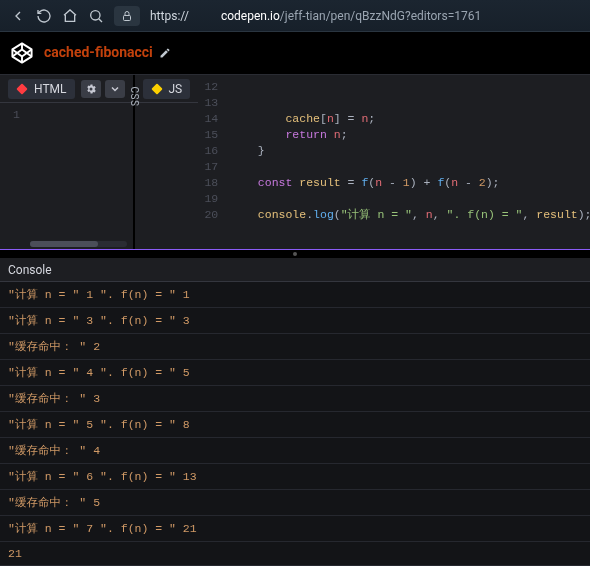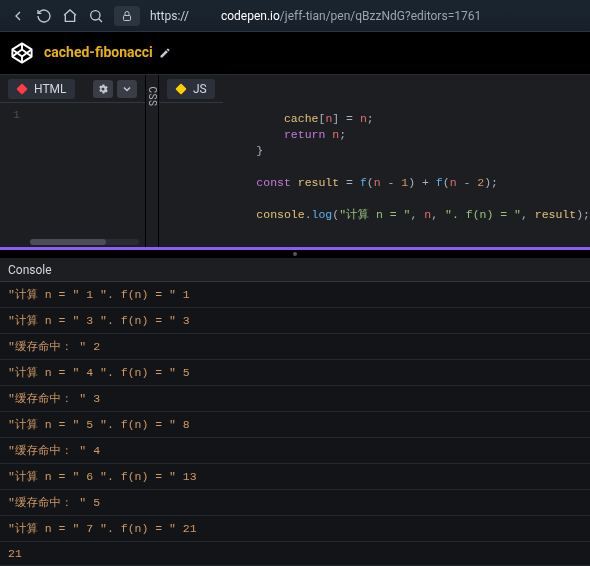--- a/index.html
+++ b/index.html
@@ -54,32 +54,32 @@
     gap: 10px;
     padding: 0 10px;
   }
   .logo {
     width: 24px; height: 24px;
     color: #fff;
   }
   .logo svg { width: 24px; height: 24px; }
   .pen-meta { display: flex; flex-direction: column; line-height: 1.1; }
   .pen-title-row { display: flex; align-items: center; gap: 6px; }
-  .pen-title { font-weight: 700; font-size: 14px; color: #eab308; }
+  .pen-title { font-weight: 700; font-size: 14px; color: #c2410c; }
   .pen-author { font-size: 11px; color: #9aa5b1; }
   .pencil-icon { width: 12px; height: 12px; color: #c0c8d0; }
   .pencil-icon svg { width: 12px; height: 12px; }
 
   
   .editors {
     display: flex;
     height: 176px;
     background: #1d1e22;
     border-top: 1px solid #2a2c33;
-    border-bottom: 3px solid #8b5cf6;
+    border-bottom: 1px solid #8b5cf6;
   }
   .pane-html { width: 186px; display: flex; flex-direction: column; background:#1d1e22; border-right: 1px solid #000;}
   .pane-css-tab {
     width: 16px;
     background: #1d1e22;
     border-right: 1px solid #000;
     position: relative;
   }
   .pane-css-tab .vlabel {
     position: absolute;
@@ -301,20 +301,31 @@
   <div class="pane-js">
     <div class="pane-tabbar">
       <div class="tab-chip">
         <svg class="js-icon" viewBox="0 0 12 12">
             <rect x="2" y="2" width="8" height="8" rx="1" transform="rotate(45 6 6)"></rect>
           </svg>
         <span class="label">JS</span>
       </div>
     </div>
     <div class="code-area">
+      <div class="gutter" id="js-gutter">
+          <div>12</div>
+          <div>13</div>
+          <div>14</div>
+          <div>15</div>
+          <div>16</div>
+          <div>17</div>
+          <div>18</div>
+          <div>19</div>
+          <div>20</div>
+        </div>
       <div class="code" id="js-code"><div class="line">        </div><div class="line"></div><div class="line">        <span class="tok-ident">cache</span><span class="tok-punc">[</span><span class="tok-var">n</span><span class="tok-punc">] = </span><span class="tok-var">n</span><span class="tok-punc">;</span></div><div class="line">        <span class="tok-kw">return</span><span class="tok-punc"> </span><span class="tok-var">n</span><span class="tok-punc">;</span></div><div class="line">    <span class="tok-punc">}</span></div><div class="line"></div><div class="line">    <span class="tok-kw">const</span><span class="tok-punc"> </span><span class="tok-ident">result</span><span class="tok-punc"> = </span><span class="tok-fn">f</span><span class="tok-punc">(</span><span class="tok-var">n</span><span class="tok-punc"> - </span><span class="tok-num">1</span><span class="tok-punc">) + </span><span class="tok-fn">f</span><span class="tok-punc">(</span><span class="tok-var">n</span><span class="tok-punc"> - </span><span class="tok-num">2</span><span class="tok-punc">);</span></div><div class="line"></div><div class="line">    <span class="tok-ident">console</span><span class="tok-punc">.</span><span class="tok-fn">log</span><span class="tok-punc">(</span><span class="tok-str">"计算 n = "</span><span class="tok-punc">, </span><span class="tok-var">n</span><span class="tok-punc">, </span><span class="tok-str">". f(n) = "</span><span class="tok-punc">, </span><span class="tok-ident">result</span><span class="tok-punc">);</span></div></div>
     </div>
   </div>
 </div>
 
 <div class="splitter">
     <div class="dot"></div>
   </div>
 
 <div class="console-header">

